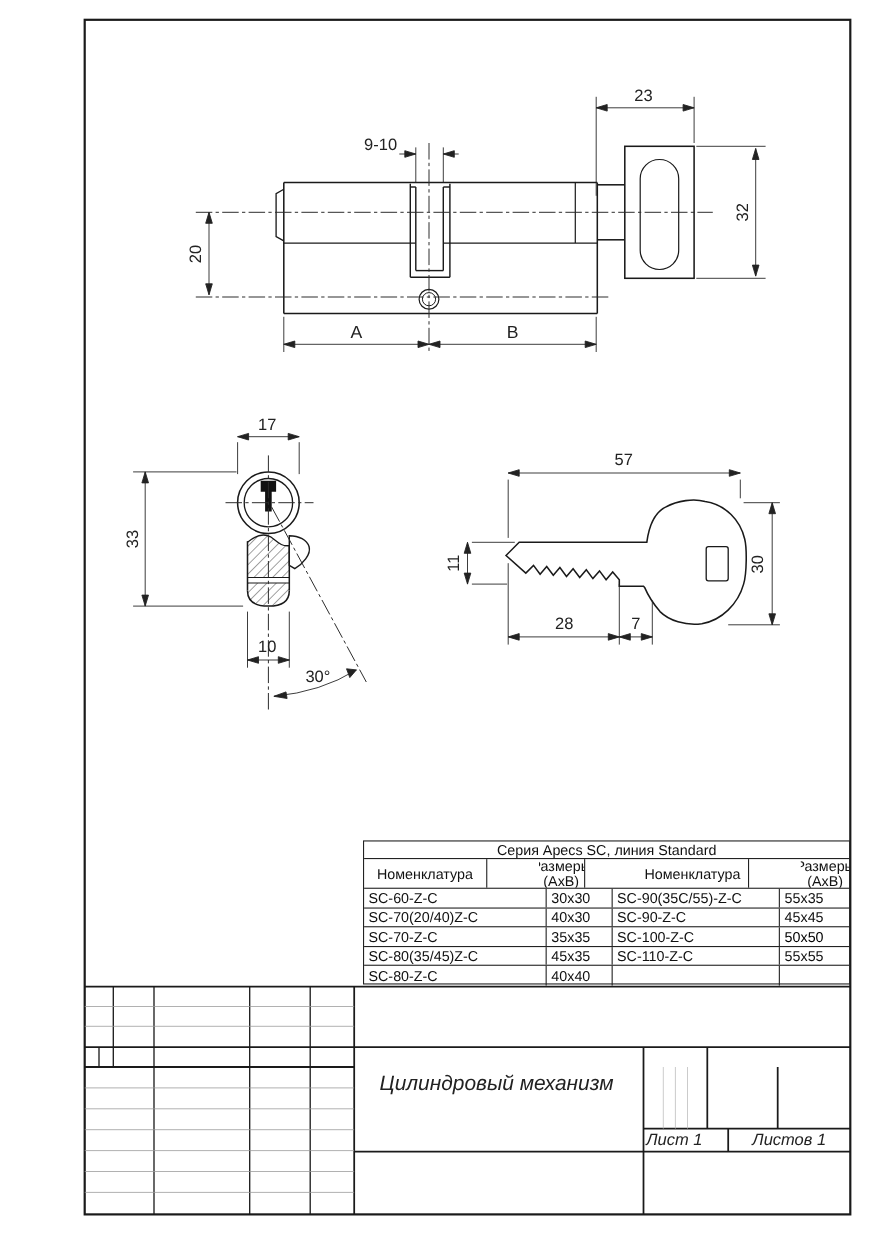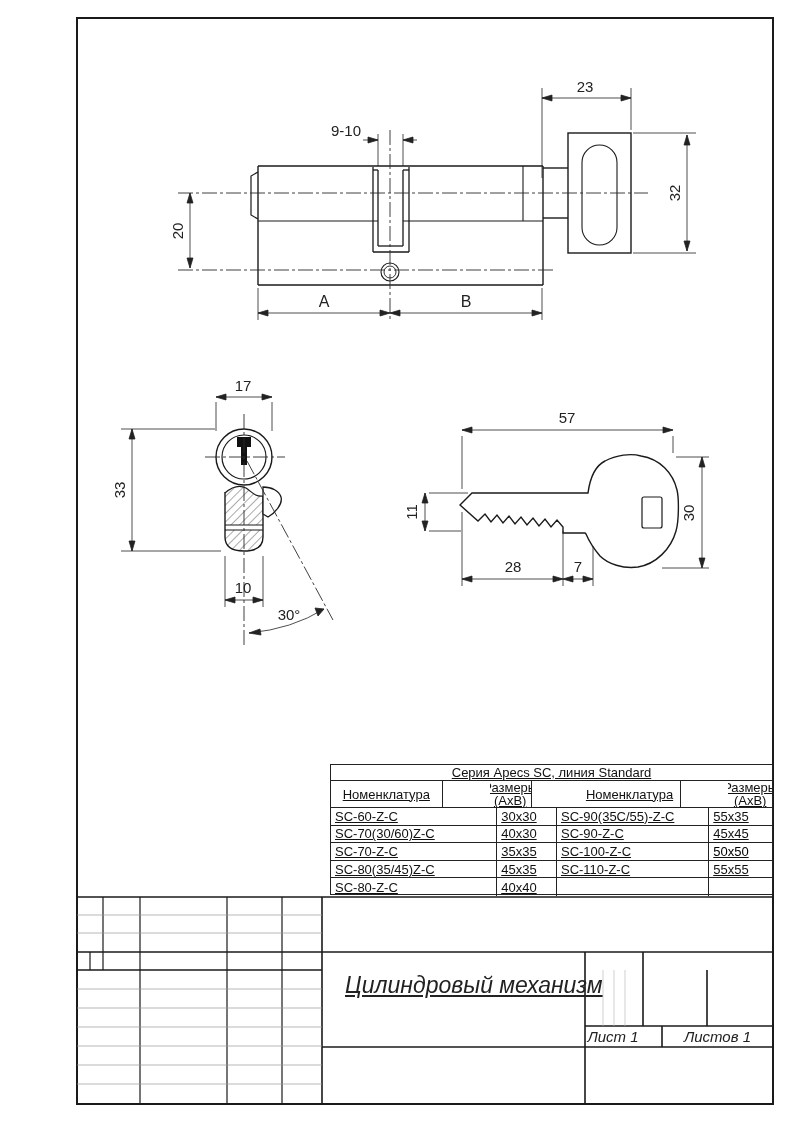--- a/index.html
+++ b/index.html
@@ -5,33 +5,33 @@
   html,body{margin:0;padding:0;background:#fff;}
   #page{position:relative;width:794px;height:1123px;background:#fff;font-family:"Liberation Sans",sans-serif;overflow:hidden;padding-left:16px;}
   #page svg{position:absolute;left:0;top:0;}
   svg text{font-family:"Liberation Sans",sans-serif;fill:#222;}
   .dimtxt{font-size:15px;}
   .dimtxt-lg{font-size:16px;}
 
   
   #nom-table{position:absolute;left:330px;top:764px;width:443px;height:131px;
     border:1.6px solid #222;box-sizing:border-box;font-size:13px;color:#111;}
-  .t-row{display:flex;box-sizing:border-box;text-decoration:underline;}
+  .t-row{display:flex;box-sizing:border-box;}
   .t-title{height:16px;border-bottom:1.4px solid #222;display:flex;align-items:center;justify-content:center;}
   .t-head{height:27px;border-bottom:1.4px solid #222;gap:47px;}
   .t-data{height:17.6px;border-bottom:1px solid #222;}
   .t-data:last-child{border-bottom:none;}
   .t-cell{box-sizing:border-box;border-right:1.2px solid #222;display:flex;align-items:center;padding:0 4px;overflow:hidden;}
   .t-cell:last-child{border-right:none;}
   .c0{width:167px;} .c1{width:60px;} .c2{width:153px;} .c3{width:63px;}
   .t-head .t-cell{justify-content:center;text-align:center;white-space:pre-line;line-height:13px;}
   .muted{color:#000000;}
 
   
-  .doc-title{position:absolute;left:345px;top:972px;font-size:23px;font-style:italic;color:#222;line-height:27px;text-decoration:underline;}
+  .doc-title{position:absolute;left:345px;top:972px;font-size:19px;font-style:italic;color:#222;line-height:27px;}
   .sheet-cell{position:absolute;top:1026px;height:21px;display:flex;align-items:center;justify-content:center;
     font-size:15px;font-style:italic;color:#222;}
   #sheet1{left:585px;width:56px;}
   #sheets1{left:662px;width:111px;}
 </style>
 </head>
 <body>
 
 <div id="page">
 
@@ -257,21 +257,21 @@
     <div class="t-cell c3">Размеры
 (АхВ)</div>
   </div>
   <div class="t-row t-data">
     <div class="t-cell c0">SC-60-Z-C</div>
     <div class="t-cell c1">30x30</div>
     <div class="t-cell c2">SC-90(35C/55)-Z-C</div>
     <div class="t-cell c3">55x35</div>
   </div>
   <div class="t-row t-data">
-    <div class="t-cell c0">SC-70(30/60)Z-C</div>
+    <div class="t-cell c0">SC-70(20/40)Z-C</div>
     <div class="t-cell c1">40x30</div>
     <div class="t-cell c2">SC-90-Z-C</div>
     <div class="t-cell c3">45x45</div>
   </div>
   <div class="t-row t-data">
     <div class="t-cell c0">SC-70-Z-C</div>
     <div class="t-cell c1">35x35</div>
     <div class="t-cell c2">SC-100-Z-C</div>
     <div class="t-cell c3 muted">50x50</div>
   </div>

